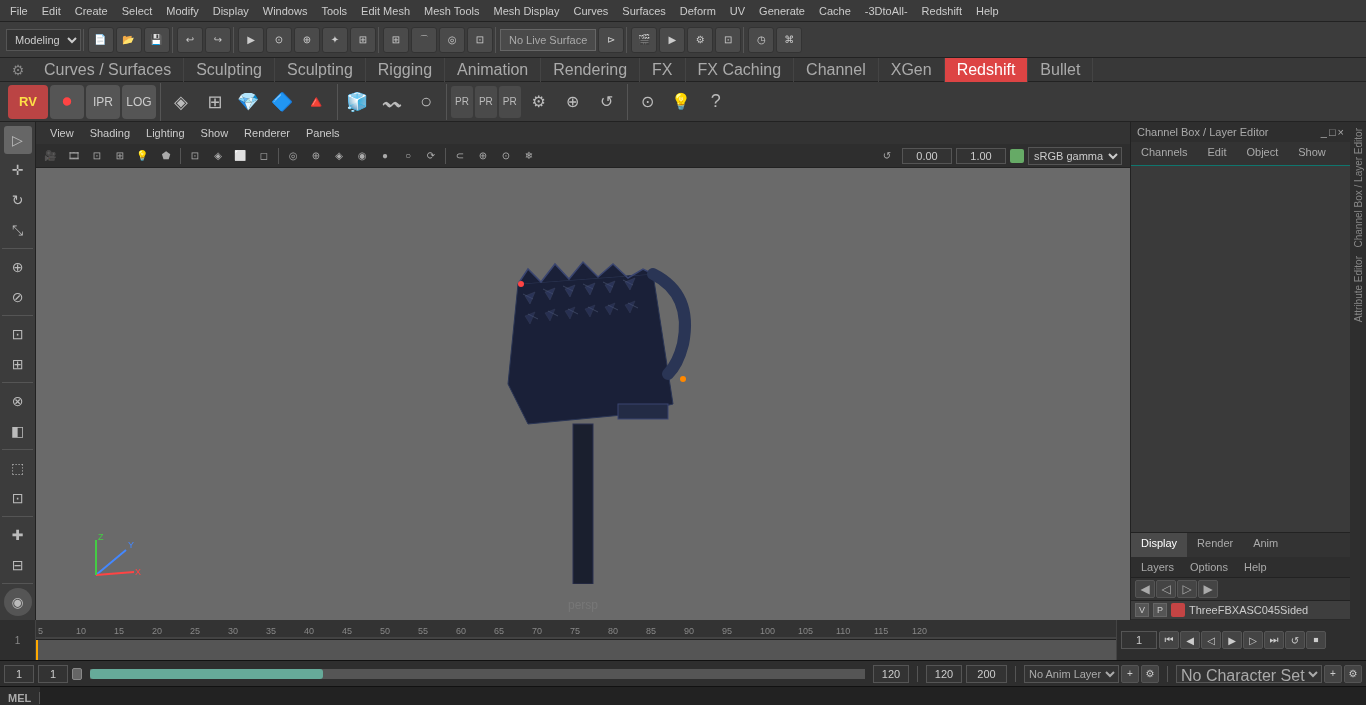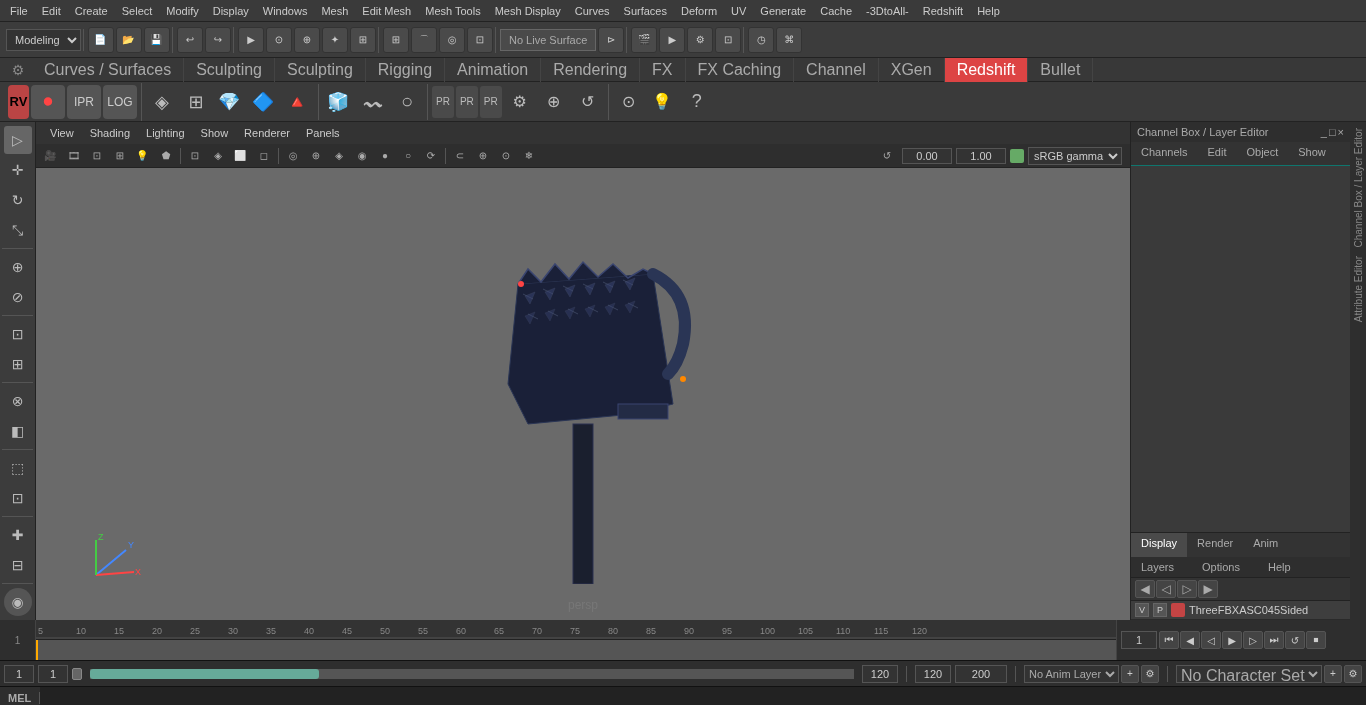--- a/index.html
+++ b/index.html
@@ -51,21 +51,21 @@
     #right-panel { width: 220px; background: #3a3a3a; border-left: 1px solid #222; display: flex; flex-direction: column; }
     #channel-box-header { display: flex; align-items: center; justify-content: space-between; background: #2e2e2e; height: 20px; padding: 0 6px; font-size: 11px; color: #aaa; }
     #channel-tabs { display: flex; background: #333; height: 24px; border-bottom: 1px solid #0f766e; }
     .ch-tab { padding: 4px 10px; font-size: 11px; color: #aaa; cursor: pointer; }
     #channel-content { flex: 1; background: #3a3a3a; overflow-y: auto; }
     #layer-editor-section { border-top: 1px solid #222; }
     #layer-tabs { display: flex; background: #333; height: 24px; }
     .ly-tab { padding: 4px 10px; font-size: 11px; color: #aaa; cursor: pointer; }
     .ly-tab.active { background: #4a4a4a; color: #fff; }
     #layer-content { background: #3a3a3a; }
-    .layer-menu-row { display: flex; gap: 16px; background: #2e2e2e; padding: 2px 4px; border-bottom: 1px solid #222; }
+    .layer-menu-row { display: flex; gap: 4px; background: #2e2e2e; padding: 2px 4px; border-bottom: 1px solid #222; }
     .lm-item { font-size: 11px; color: #aaa; cursor: pointer; padding: 2px 6px; }
     .layer-btn-row { display: flex; gap: 1px; padding: 2px 4px; background: #333; border-bottom: 1px solid #222; }
     .layer-icon-btn { width: 20px; height: 18px; display: flex; align-items: center; justify-content: center; cursor: pointer; font-size: 12px; color: #aaa; background: #444; border: 1px solid #555; border-radius: 2px; }
     .layer-row { display: flex; align-items: center; background: #3e3e3e; padding: 2px 4px; border-bottom: 1px solid #2a2a2a; gap: 4px; font-size: 11px; }
     .layer-v { width: 14px; height: 14px; background: #555; border: 1px solid #666; display: flex; align-items: center; justify-content: center; font-size: 9px; cursor: pointer; }
     .layer-p { width: 14px; height: 14px; background: #555; border: 1px solid #666; display: flex; align-items: center; justify-content: center; font-size: 9px; cursor: pointer; }
     .layer-color { width: 14px; height: 14px; background: #c44; border-radius: 2px; }
     .layer-name { flex: 1; color: #ccc; font-size: 11px; }
     #right-sidebar { width: 16px; background: #2e2e2e; display: flex; flex-direction: column; align-items: center; padding: 2px; }
     .rs-label { writing-mode: vertical-rl; transform: rotate(180deg); font-size: 10px; color: #888; padding: 4px 0; cursor: pointer; }
@@ -97,21 +97,21 @@
 <body>
 
 <div id="menu-bar">
   <span>File</span>
   <span>Edit</span>
   <span>Create</span>
   <span>Select</span>
   <span>Modify</span>
   <span>Display</span>
   <span>Windows</span>
-  <span>Mesh</span>
+  <span>Tools</span>
   <span>Edit Mesh</span>
   <span>Mesh Tools</span>
   <span>Mesh Display</span>
   <span>Curves</span>
   <span>Surfaces</span>
   <span>Deform</span>
   <span>UV</span>
   <span>Generate</span>
   <span>Cache</span>
   <span>-3DtoAll-</span>
@@ -175,21 +175,21 @@
   <div class="wf-tab">FX Caching</div>
   <div class="wf-tab">Channel</div>
   <div class="wf-tab">XGen</div>
   <div class="wf-tab active">Redshift</div>
   <div class="wf-tab">Bullet</div>
 </div>
 
 <div id="icon-bar">
   <div class="icon-group">
 
-    <div class="icon-btn active" style="width:21px;height:34px;background:#b44;border-radius:4px;color:#000000;font-size:13px;font-weight:bold;">RV</div>
+    <div class="icon-btn active" style="width:40px;height:34px;background:#b44;border-radius:4px;color:#fde047;font-size:13px;font-weight:bold;">RV</div>
     <div class="icon-btn" style="width:34px;height:34px;background:#555;border-radius:4px;color:#f44;font-size:18px;">⏺</div>
     <div class="icon-btn" style="width:34px;height:34px;background:#555;border-radius:4px;color:#ccc;font-size:12px;">IPR</div>
     <div class="icon-btn" style="width:34px;height:34px;background:#555;border-radius:4px;color:#ccc;font-size:12px;">LOG</div>
   </div>
   <div class="icon-group">
     <div class="icon-btn" style="font-size:18px;">◈</div>
     <div class="icon-btn" style="font-size:18px;">⊞</div>
     <div class="icon-btn" style="font-size:18px;">💎</div>
     <div class="icon-btn" style="font-size:18px;">🔷</div>
     <div class="icon-btn" style="font-size:18px;">🔺</div>
@@ -473,21 +473,21 @@
     <input type="text" class="bb-input" value="1" style="width: 30px;">
     <input type="text" class="bb-input" value="1" style="width: 30px;">
 
     <div style="width:10px;height:12px;background:#666;border:1px solid #888;border-radius:2px;"></div>
     <div class="range-bar" style="flex:1;height:10px;background:#555;border-radius:0;">
       <div class="range-fill"></div>
     </div>
     <input type="text" class="bb-input" value="120" style="width: 36px;">
     <div class="bb-separator"></div>
     <input type="text" class="bb-input" value="120" style="width: 36px;">
-    <input type="text" class="bb-input" value="200" style="width: 52px;">
+    <input type="text" class="bb-input" value="200" style="width: 41px;">
     <div class="bb-separator"></div>
 
     <div style="display:flex;align-items:flex-end;gap:2px;">
       <select style="background:#333;border:1px solid #555;color:#aaa;font-size:11px;height:18px;">
         <option>No Anim Layer</option>
       </select>
       <div class="bb-btn">+</div>
       <div class="bb-btn">⚙</div>
     </div>
     <div class="bb-separator"></div>

